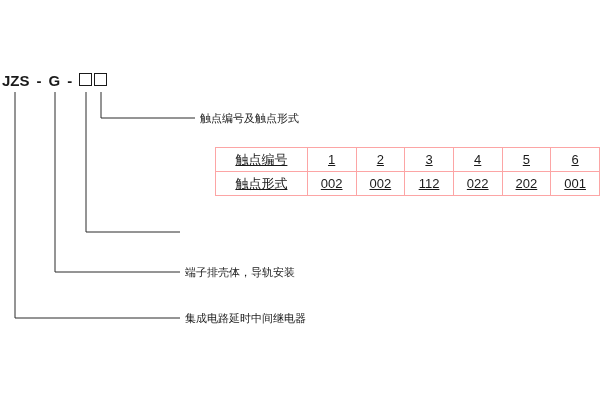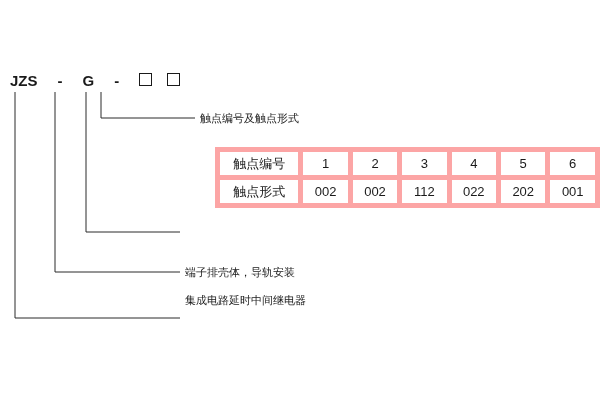--- a/index.html
+++ b/index.html
@@ -19,27 +19,27 @@
     position: absolute;
     inset: 0;
   }
   .connectors {
     position: absolute;
     left: 0;
     top: 0;
   }
   .model {
     position: absolute;
-    left: 10px;
+    left: 2px;
     top: 72px;
     font-size: 15px;
     font-weight: bold;
     display: flex;
     align-items: center;
-    gap: 20px;
+    gap: 7px;
   }
   .model .box {
     display: inline-block;
     width: 11px;
     height: 11px;
     border: 1px solid #1a1a1a;
     box-sizing: content-box;
     margin-top: -2px;
   }
   .model .box2 {
@@ -47,34 +47,35 @@
   }
   .callout {
     position: absolute;
     font-size: 11px;
     line-height: 16px;
     white-space: pre;
   }
   .callout-contact { left: 200px; top: 110px; }
   .callout-action  { left: 185px; top: 224px; }
   .callout-housing { left: 185px; top: 264px; }
-  .callout-relay   { left: 185px; top: 292px; text-align: center; }
+  .callout-relay   { left: 185px; top: 310px; text-align: center; }
   .contact-table {
     position: absolute;
     left: 215px;
     top: 147px;
     border-collapse: collapse;
     font-size: 13px;
   }
   .contact-table td {
-    border: 5px solid #fca5a5;
+    border: 1px solid #fca5a5;
     text-align: center;
     vertical-align: middle;
     height: 23px;
     padding: 0 4px;
+    text-decoration: underline;
   }
   .contact-table td.hdr { width: 84px; }
   .contact-table td.num { width: 40px; }
 </style>
 </head>
 <body>
 
 <div class="canvas">
 
   <svg class="connectors" width="600" height="400" viewBox="0 0 600 400">

